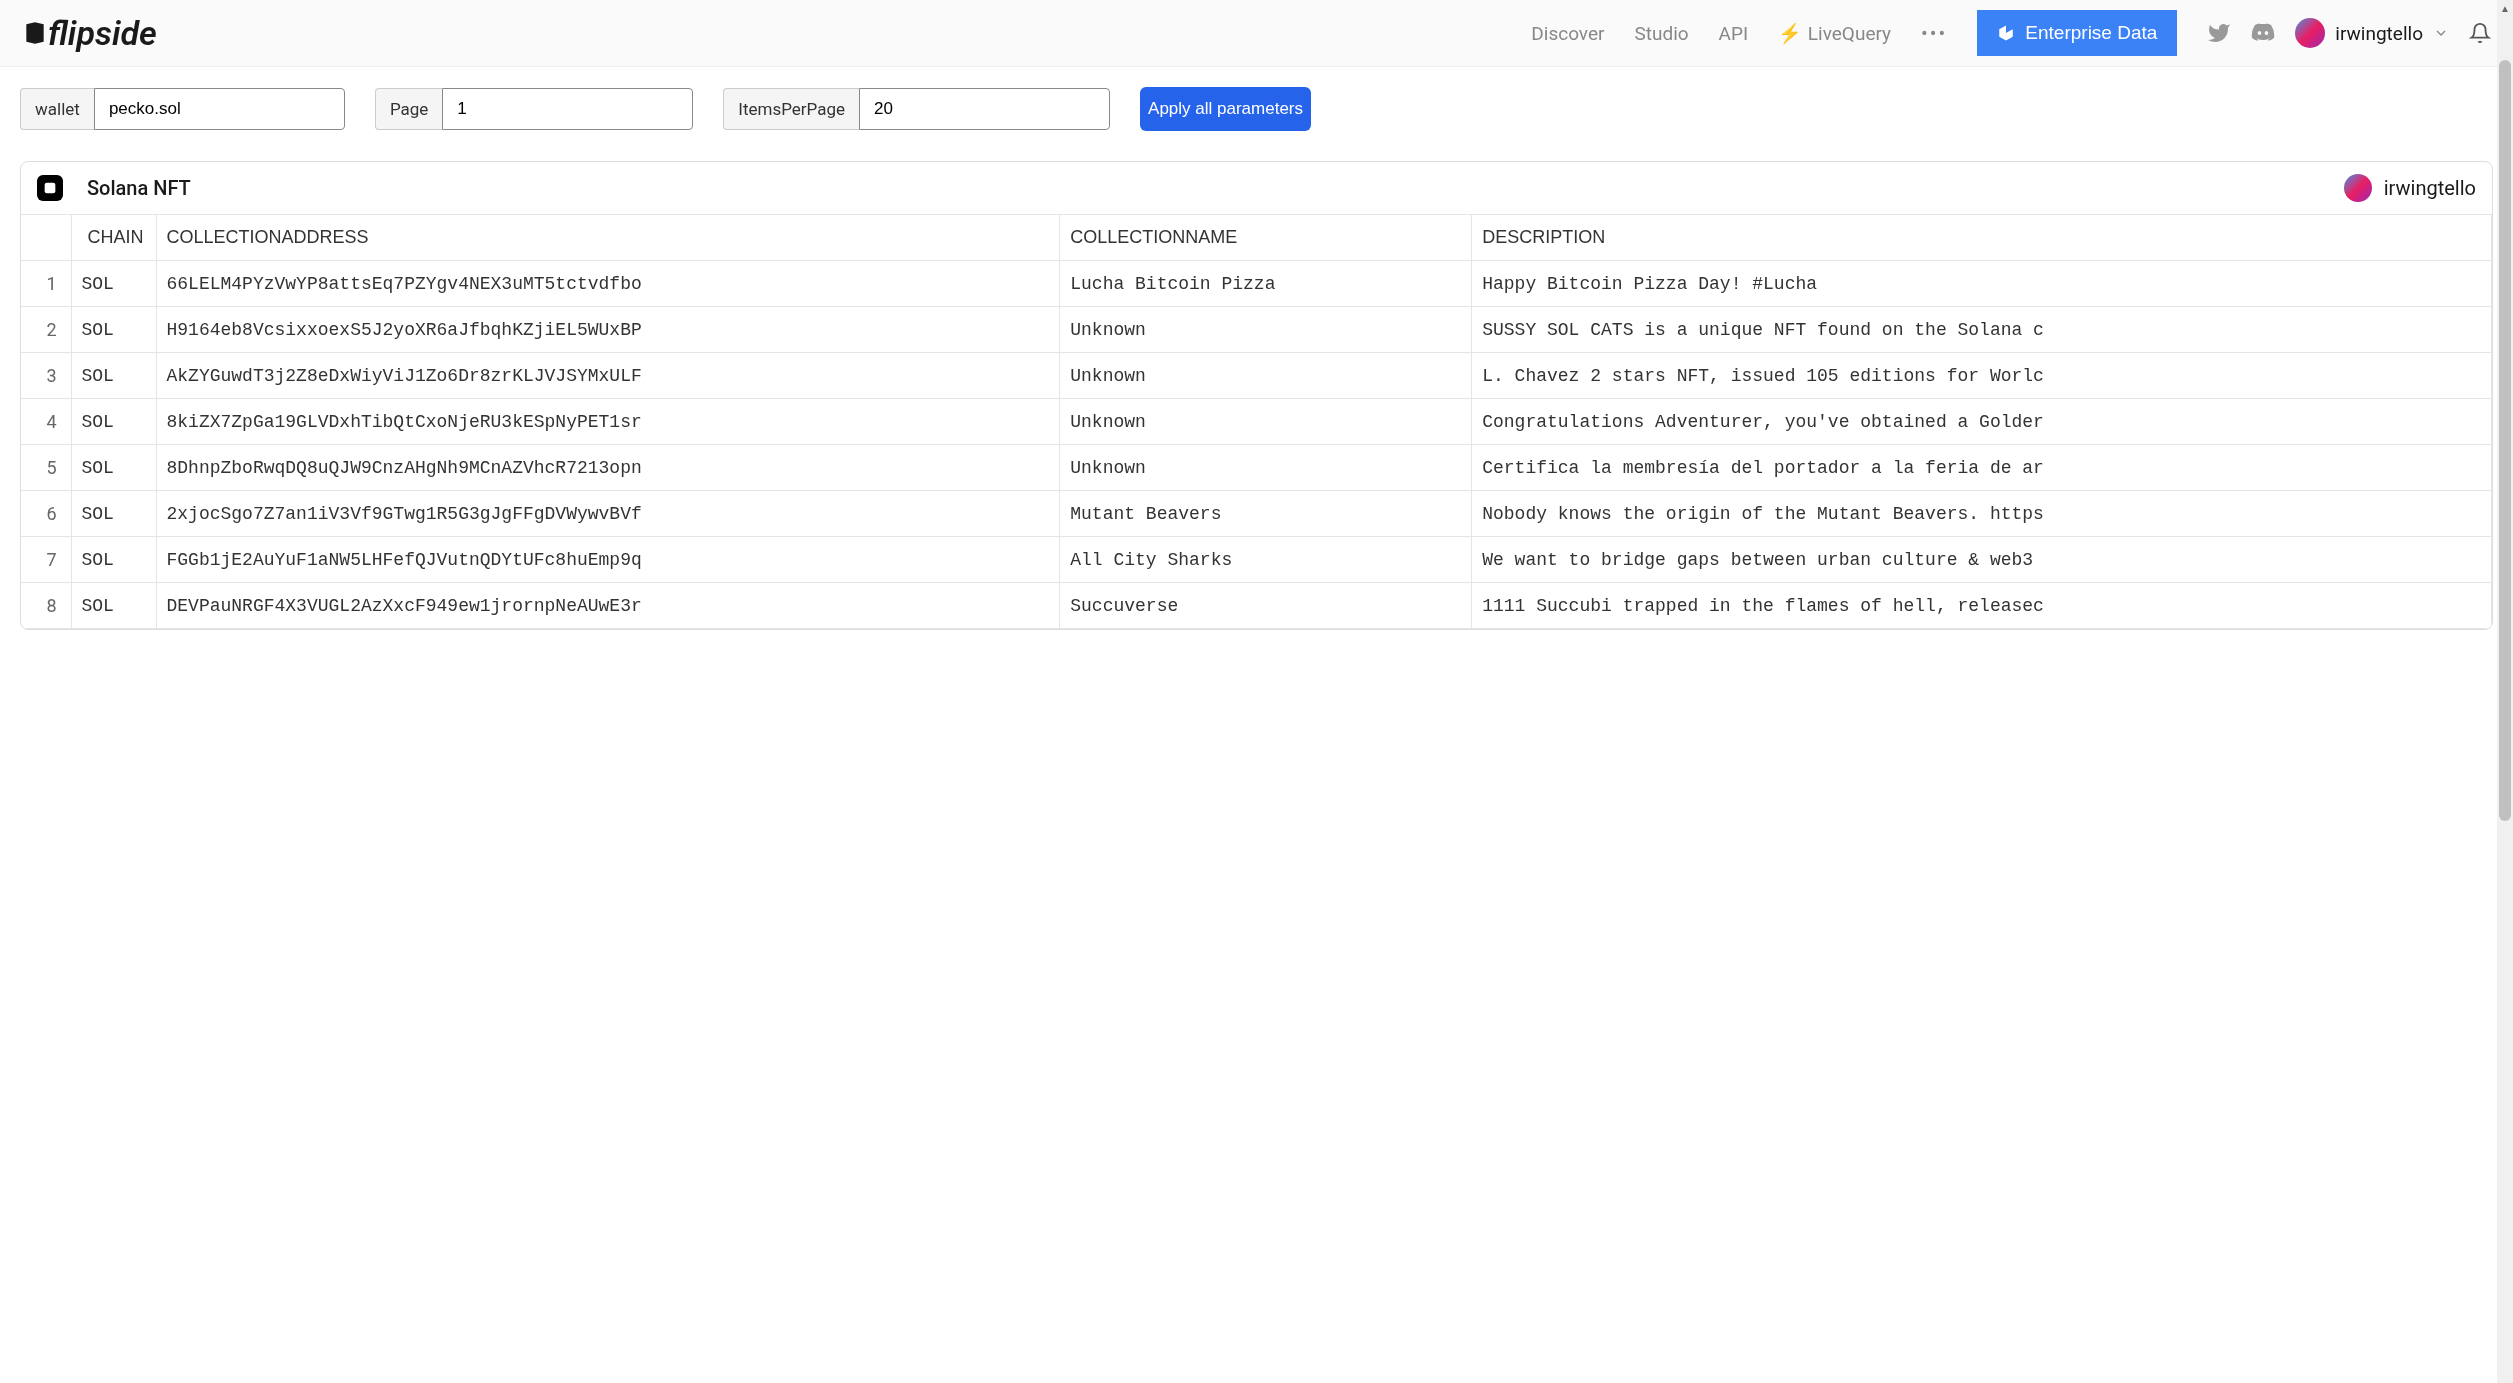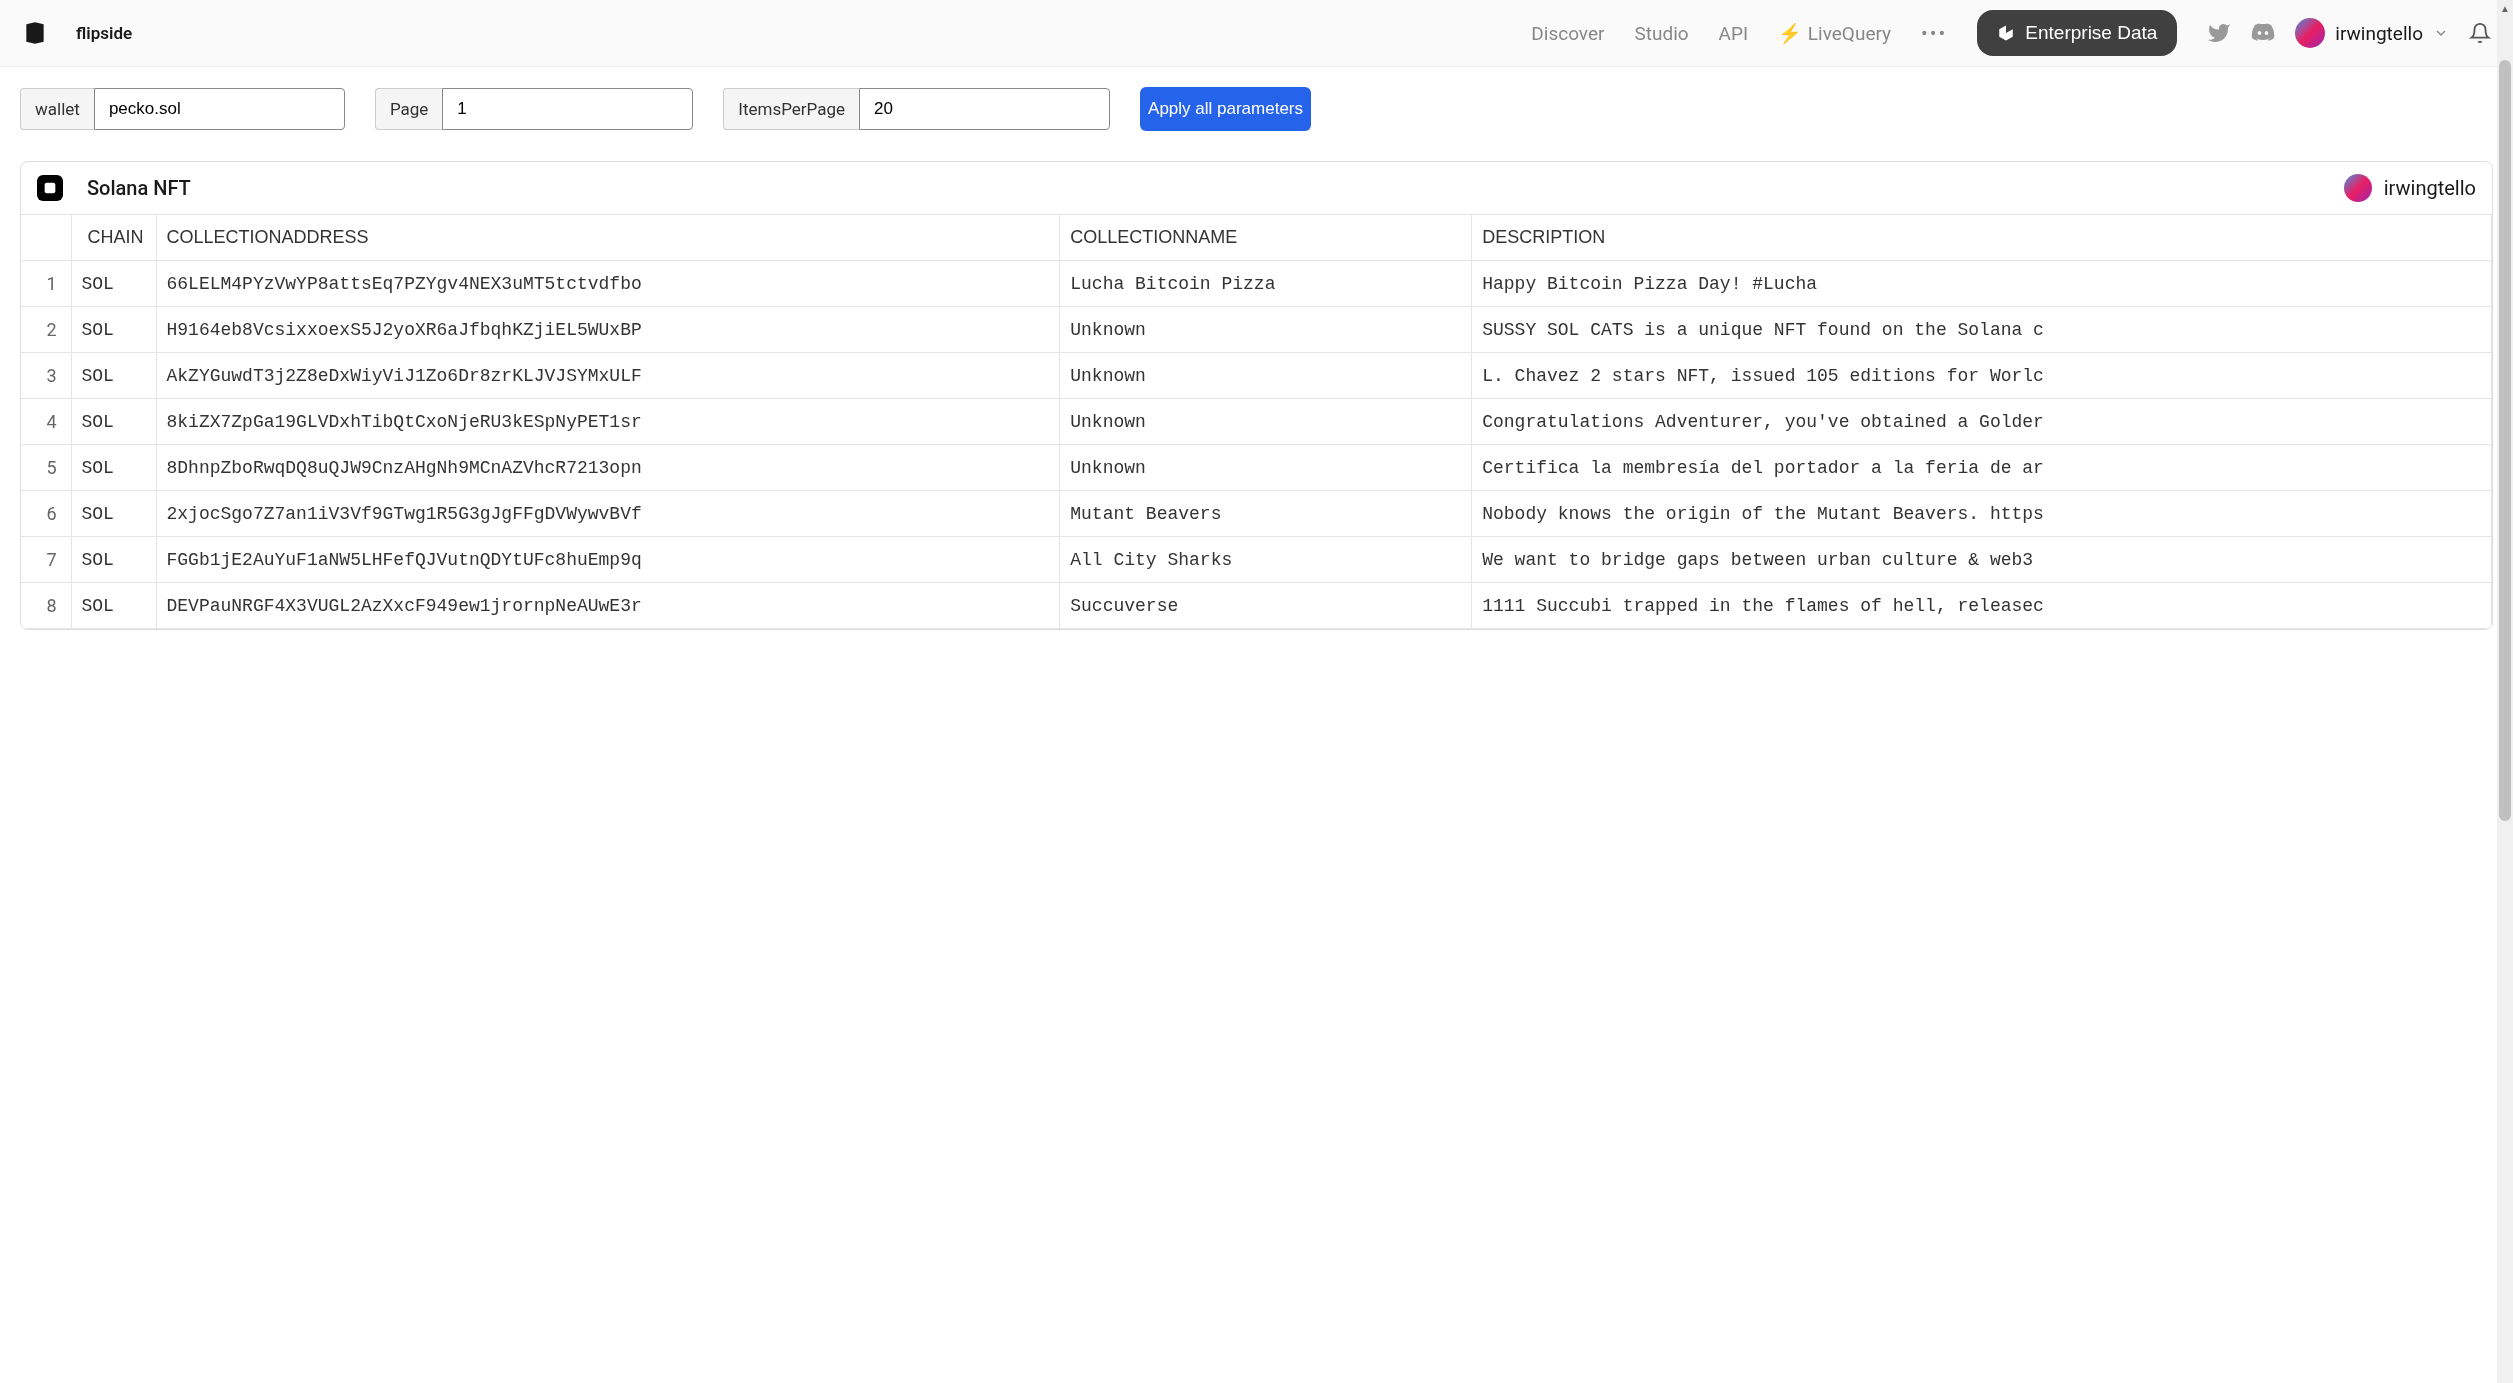--- a/index.html
+++ b/index.html
@@ -1,25 +1,25 @@
 <!DOCTYPE html>
 <html><head>
 <meta charset="utf-8">
 <style>
 * { box-sizing: border-box; margin: 0; padding: 0; }
 body { font-family: -apple-system, BlinkMacSystemFont, "Segoe UI", Roboto, sans-serif; background: #fff; color: #1a1a1a; }
 .header { display: flex; align-items: center; justify-content: space-between; padding: 10px 22px; border-bottom: 1px solid #eee; background: #fafafa; }
-.logo { display: flex; align-items: center; gap: 28px; font-size: 17px; font-weight: 600; }
+.logo { display: flex; align-items: center; gap: 0; font-size: 34px; font-weight: 600; font-style: italic; }
 .logo-icon { width: 26px; height: 26px; }
 .nav { display: flex; align-items: center; gap: 30px; }
 .nav-link { color: #888; font-size: 19px; text-decoration: none; cursor: pointer; }
 .nav-link.lq { display: flex; align-items: center; gap: 6px; }
 .bolt { color: #f5a623; }
 .more-icon { color: #888; font-size: 20px; cursor: pointer; letter-spacing: 2px; }
-.enterprise-btn { background: #404040; color: #fff; border: none; border-radius: 16px; padding: 12px 20px; font-size: 19px; font-weight: 500; display: flex; align-items: center; gap: 10px; cursor: pointer; }
+.enterprise-btn { background: #3b82f6; color: #fff; border: none; border-radius: 0; padding: 12px 20px; font-size: 19px; font-weight: 500; display: flex; align-items: center; gap: 10px; cursor: pointer; }
 .cube-icon { width: 18px; height: 18px; }
 .header-right { display: flex; align-items: center; gap: 20px; }
 .social-icon { color: #999; cursor: pointer; width: 24px; height: 24px; }
 .avatar { width: 30px; height: 30px; border-radius: 50%; background: linear-gradient(135deg, #4a90e2, #e91e63, #9c27b0); }
 .user-menu { display: flex; align-items: center; gap: 10px; cursor: pointer; font-size: 19px; }
 .chevron { color: #888; }
 .bell { color: #555; width: 22px; height: 22px; cursor: pointer; }
 .page-content { padding: 20px; }
 .page-title { font-size: 48px; font-weight: 600; margin-bottom: 40px; }
 .params-row { display: flex; gap: 30px; align-items: center; margin-bottom: 30px; }

